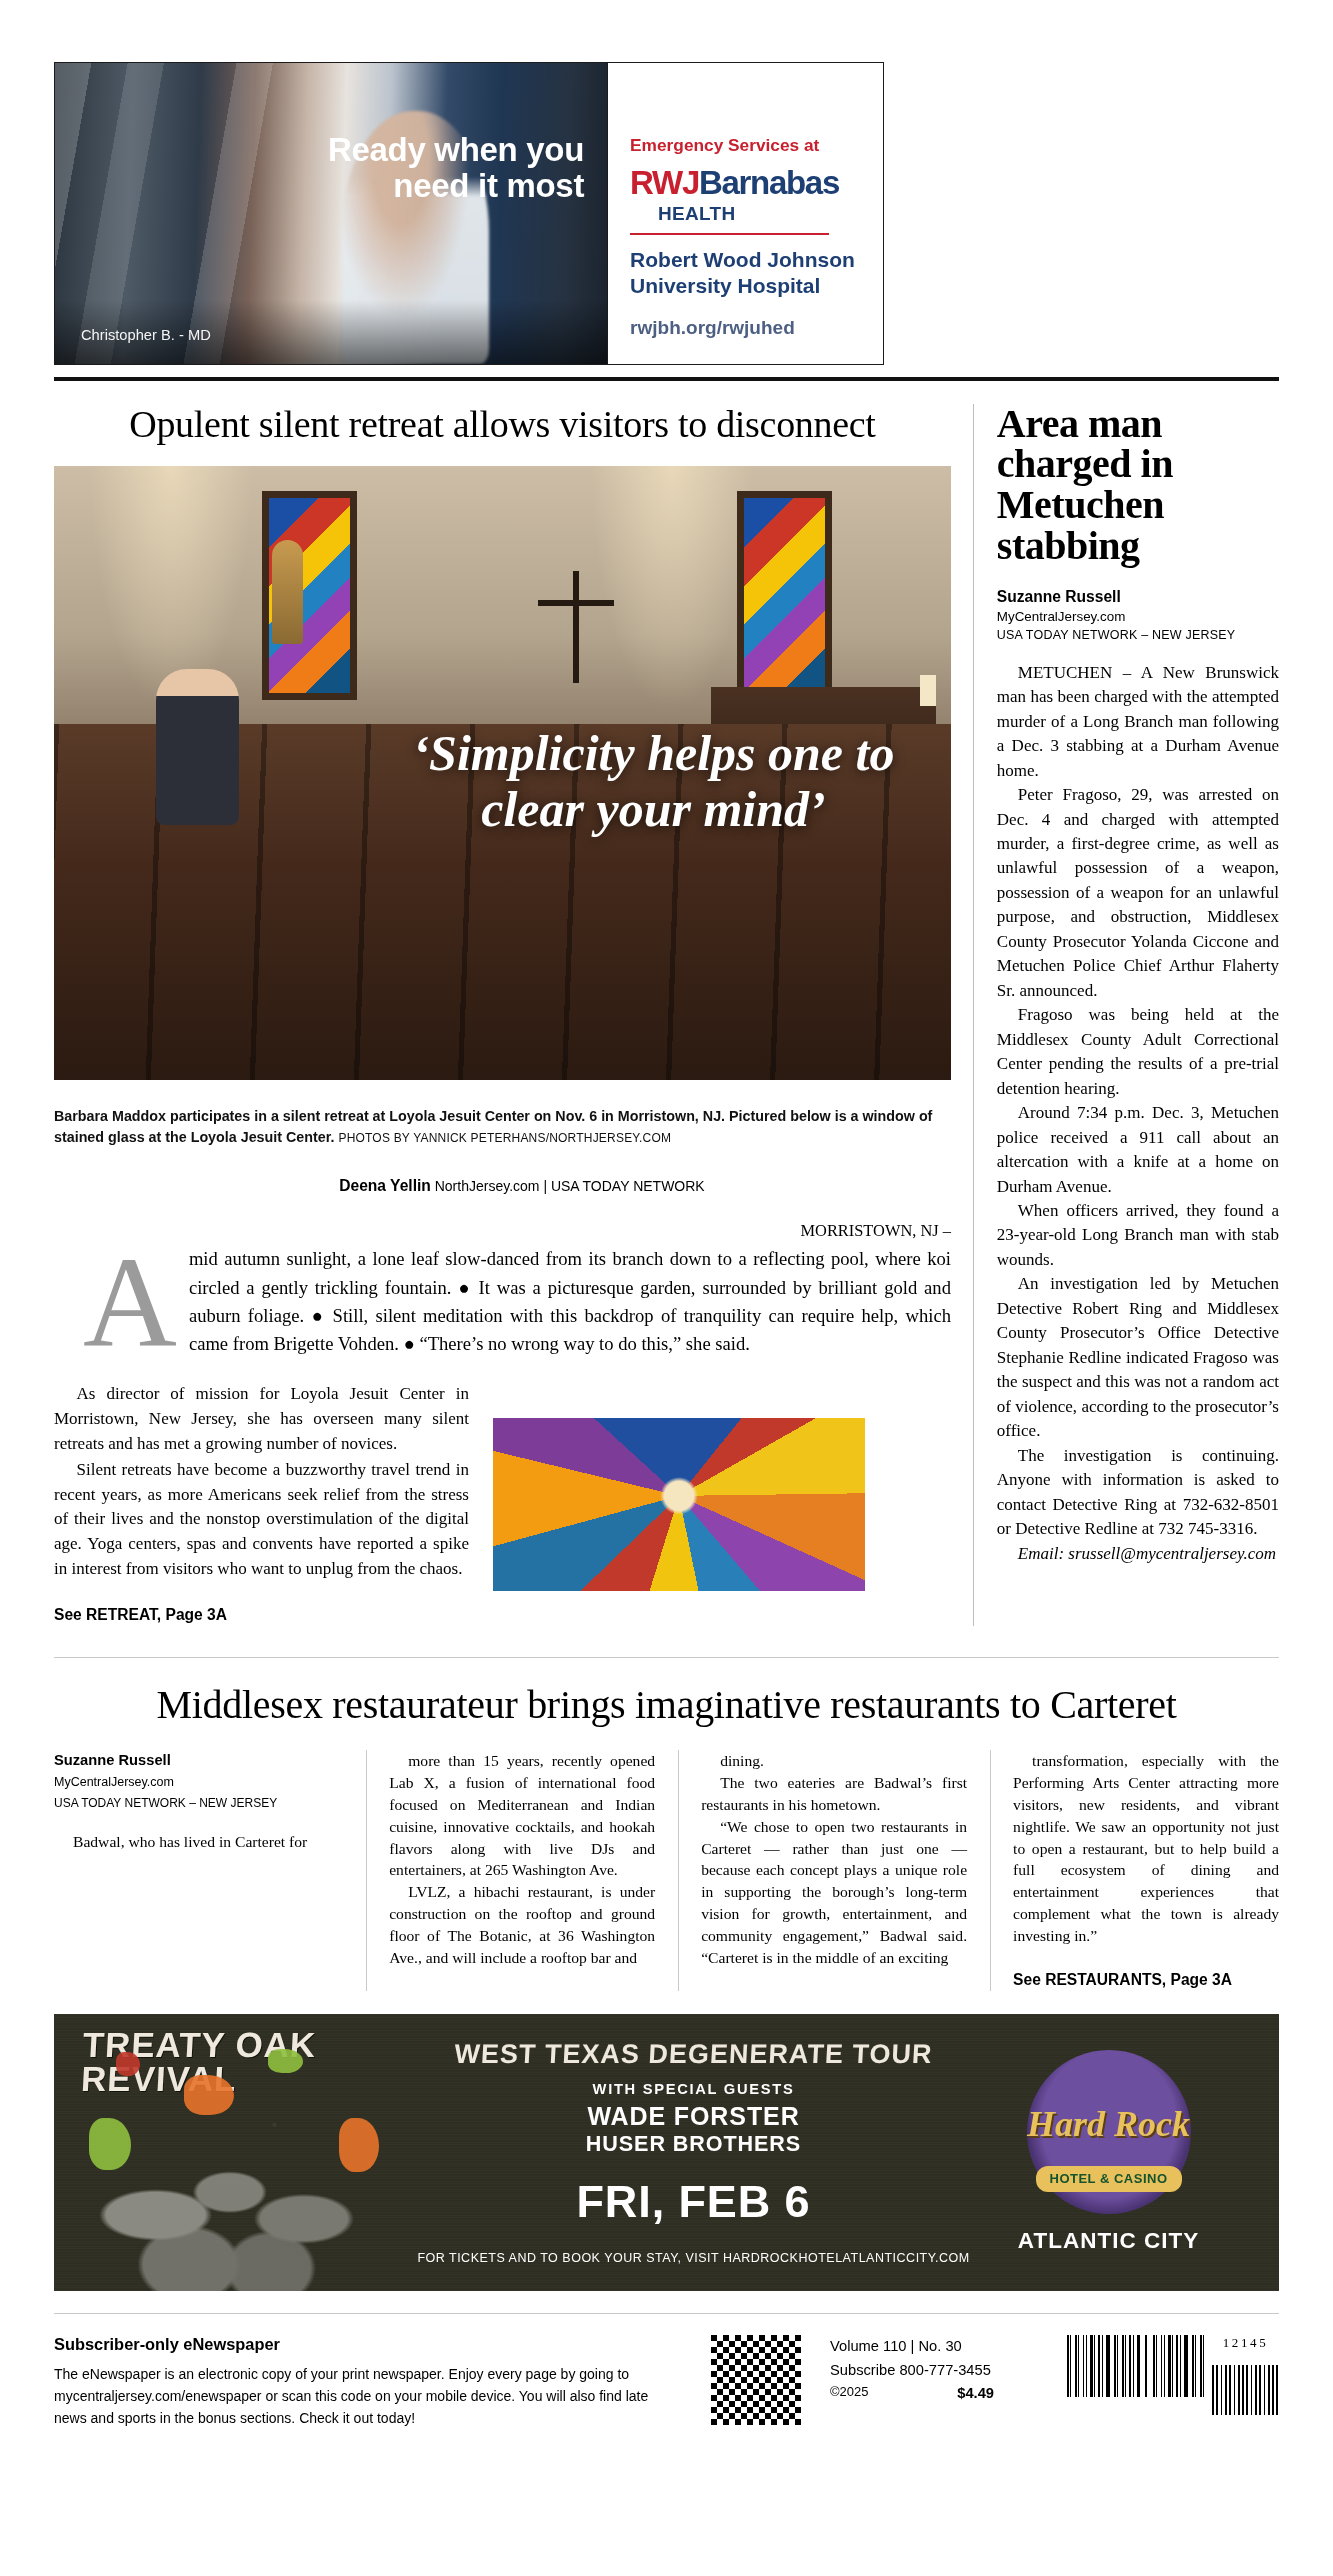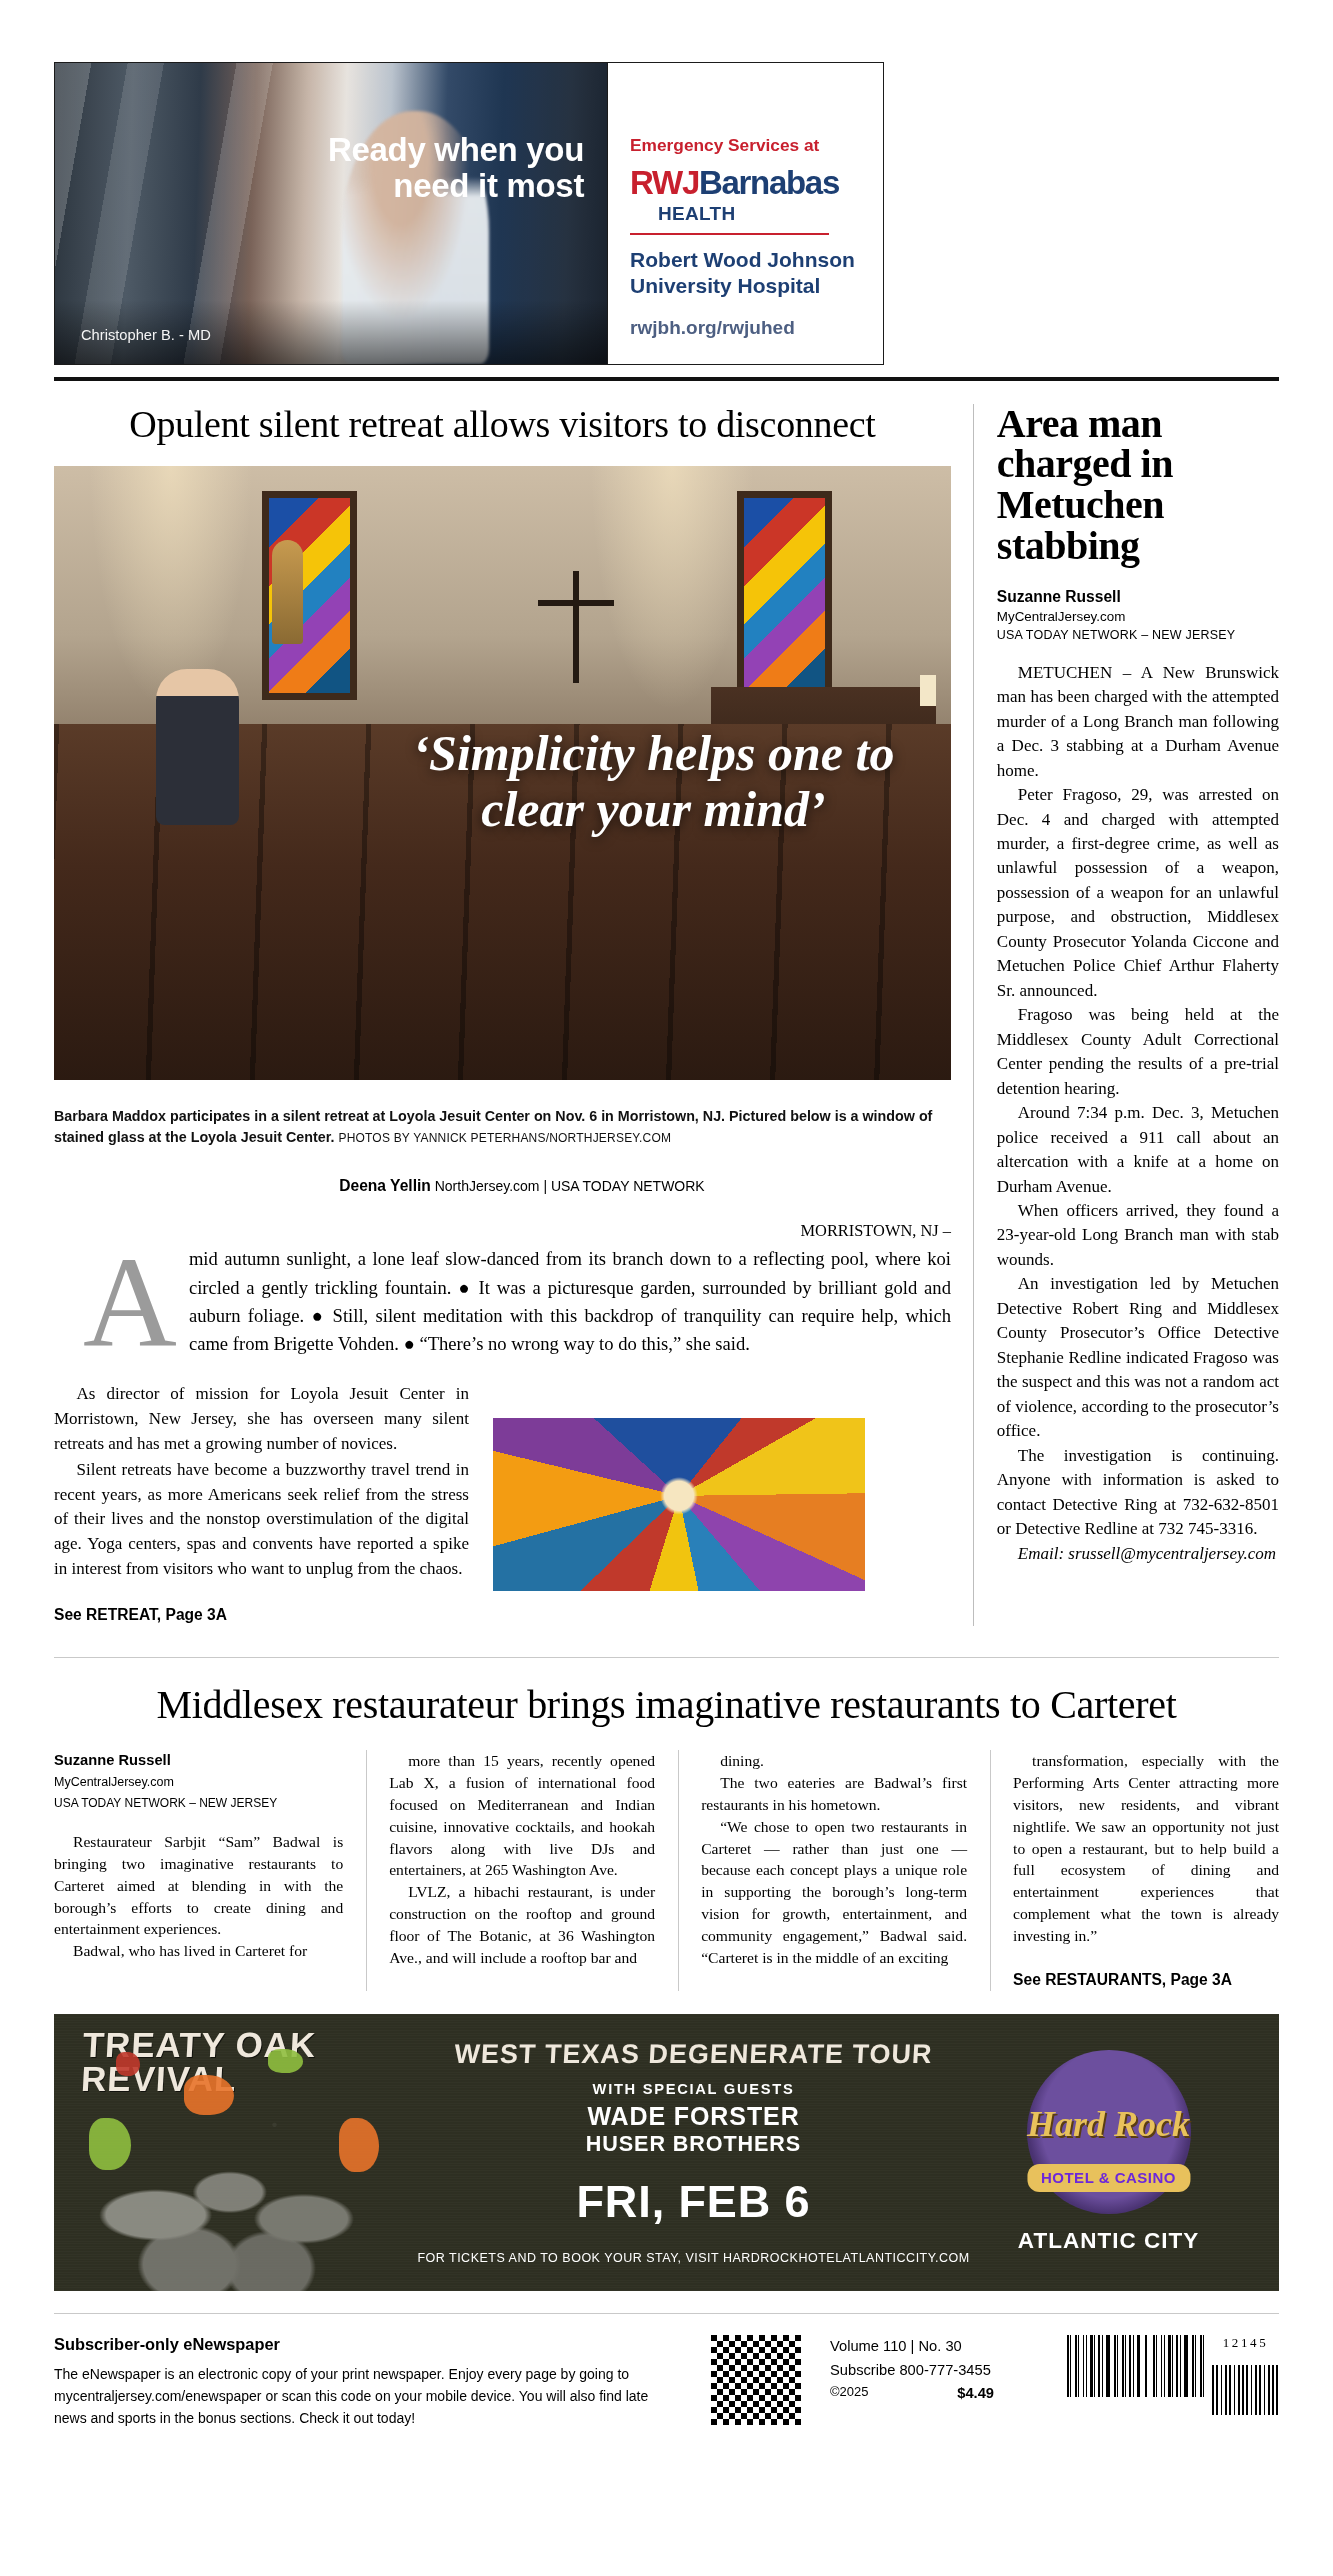--- a/index.html
+++ b/index.html
@@ -425,23 +425,23 @@
     font-family: "Liberation Serif", serif;
     font-style: italic;
     font-weight: 700;
     font-size: 36px;
     text-shadow: 1.7px 1.7px 0 #5a3d10;
     line-height: 1;
     margin-top: -15.6px;
   }
   .hr-pill {
     position: absolute; bottom: 22.5px; left: 50%; transform: translateX(-50%);
-    background: #e8c15c; color: #6d28d9;
-    font-family: "Liberation Sans", sans-serif;
-    font-weight: 700; font-size: 15px; letter-spacing: 0.5px;
+    background: #e8c15c; color: #14532d;
+    font-family: "Liberation Sans", sans-serif;
+    font-weight: 700; font-size: 13px; letter-spacing: 0.5px;
     padding: 5.2px 14px; border-radius: 12px; white-space: nowrap;
   }
   .hr-city {
     color: #fff; font-family: "Liberation Sans", sans-serif;
     font-weight: 700; font-size: 22.5px; letter-spacing: 1px; margin-top: 14px;
   }
 
   
   .footer-rule { border-top: 1.7px solid #c9c9c9; margin: 22.5px 54px 0 54px; }
   .footer { padding: 21px 54px 35px 54px; display: flex; align-items: flex-start; }
@@ -584,21 +584,20 @@
 
   <div class="bottom-story">
     <div class="bs-head">Middlesex restaurateur brings imaginative restaurants to Carteret</div>
     <div class="bs-cols">
       <div class="bs-col">
         <div class="bs-byline">
           <span class="name">Suzanne Russell</span>
           <span class="site">MyCentralJersey.com</span>
           <span class="net">USA TODAY NETWORK – NEW JERSEY</span>
         </div>
-        <p>Restaurateur Sarbjit “Sam” Badwal is bringing two imaginative restaurants to Carteret aimed at blending in with the borough’s efforts to create dining and entertainment experiences.</p>
         <p>Badwal, who has lived in Carteret for</p>
       </div>
       <div class="bs-col">
         <p>more than 15 years, recently opened Lab X, a fusion of international food focused on Mediterranean and Indian cuisine, innovative cocktails, and hookah flavors along with live DJs and entertainers, at 265 Washington Ave.</p>
         <p>LVLZ, a hibachi restaurant, is under construction on the rooftop and ground floor of The Botanic, at 36 Washington Ave., and will include a rooftop bar and</p>
       </div>
       <div class="bs-col">
         <p>dining.</p>
         <p>The two eateries are Badwal’s first restaurants in his hometown.</p>
         <p>“We chose to open two restaurants in Carteret — rather than just one — because each concept plays a unique role in supporting the borough’s long-term vision for growth, entertainment, and community engagement,” Badwal said. “Carteret is in the middle of an exciting</p>

